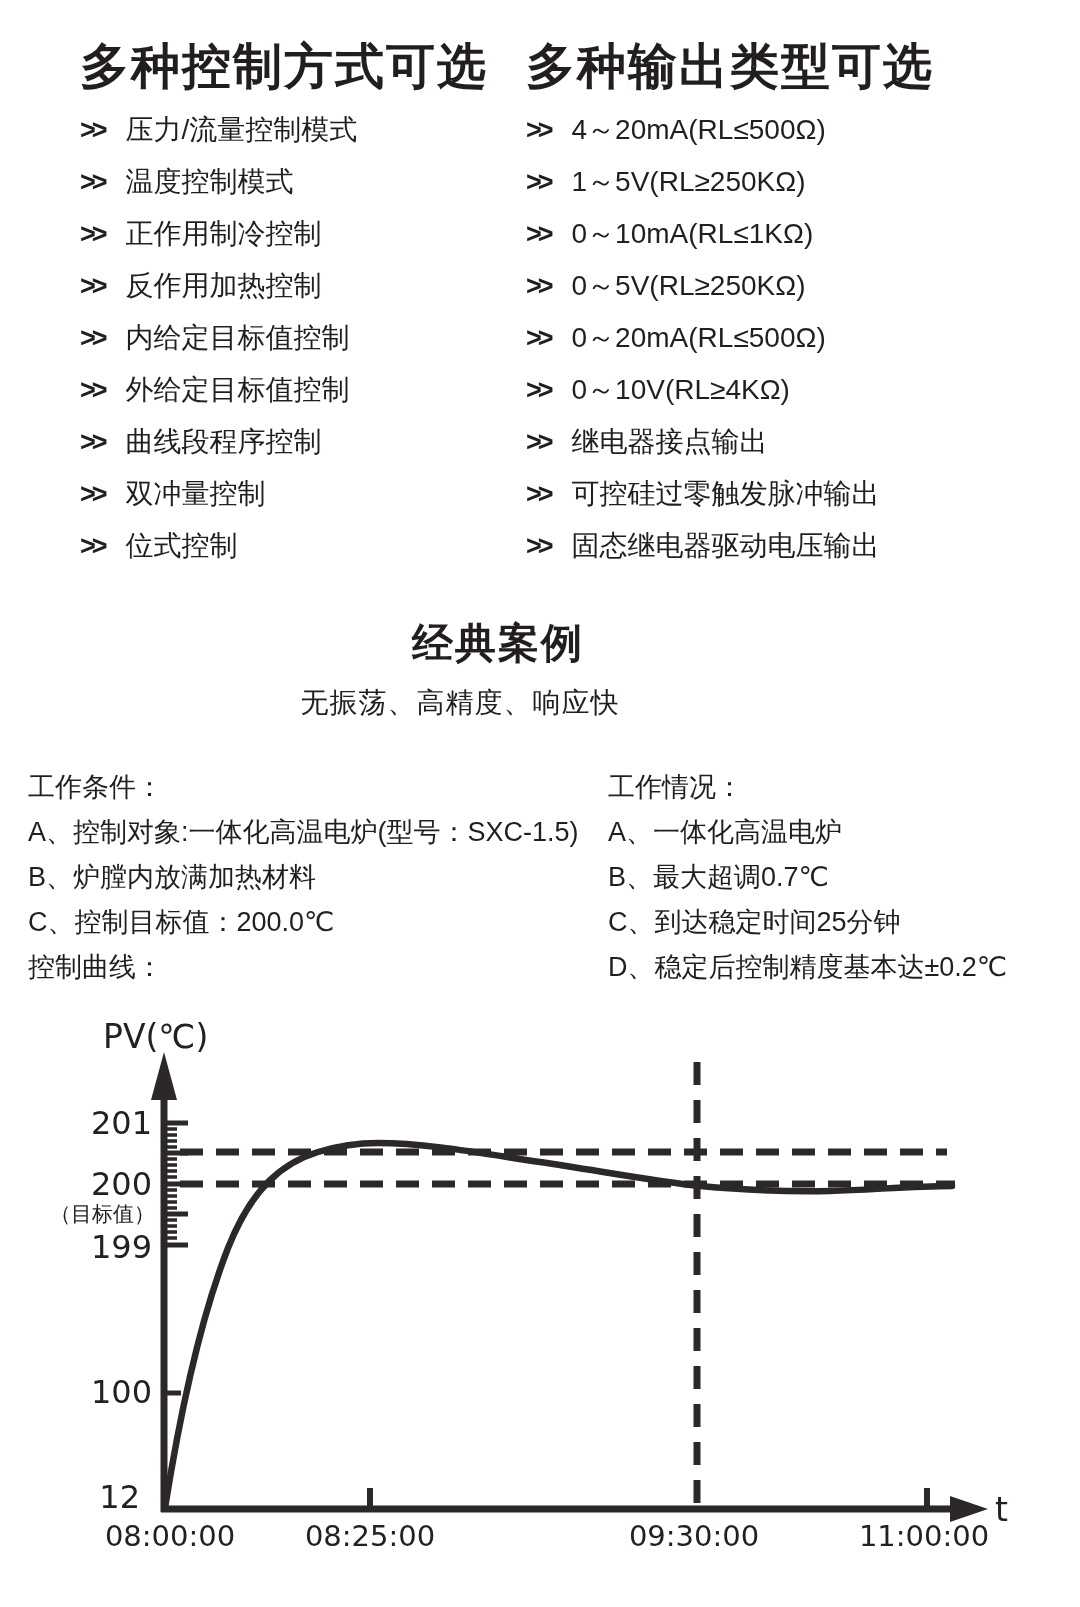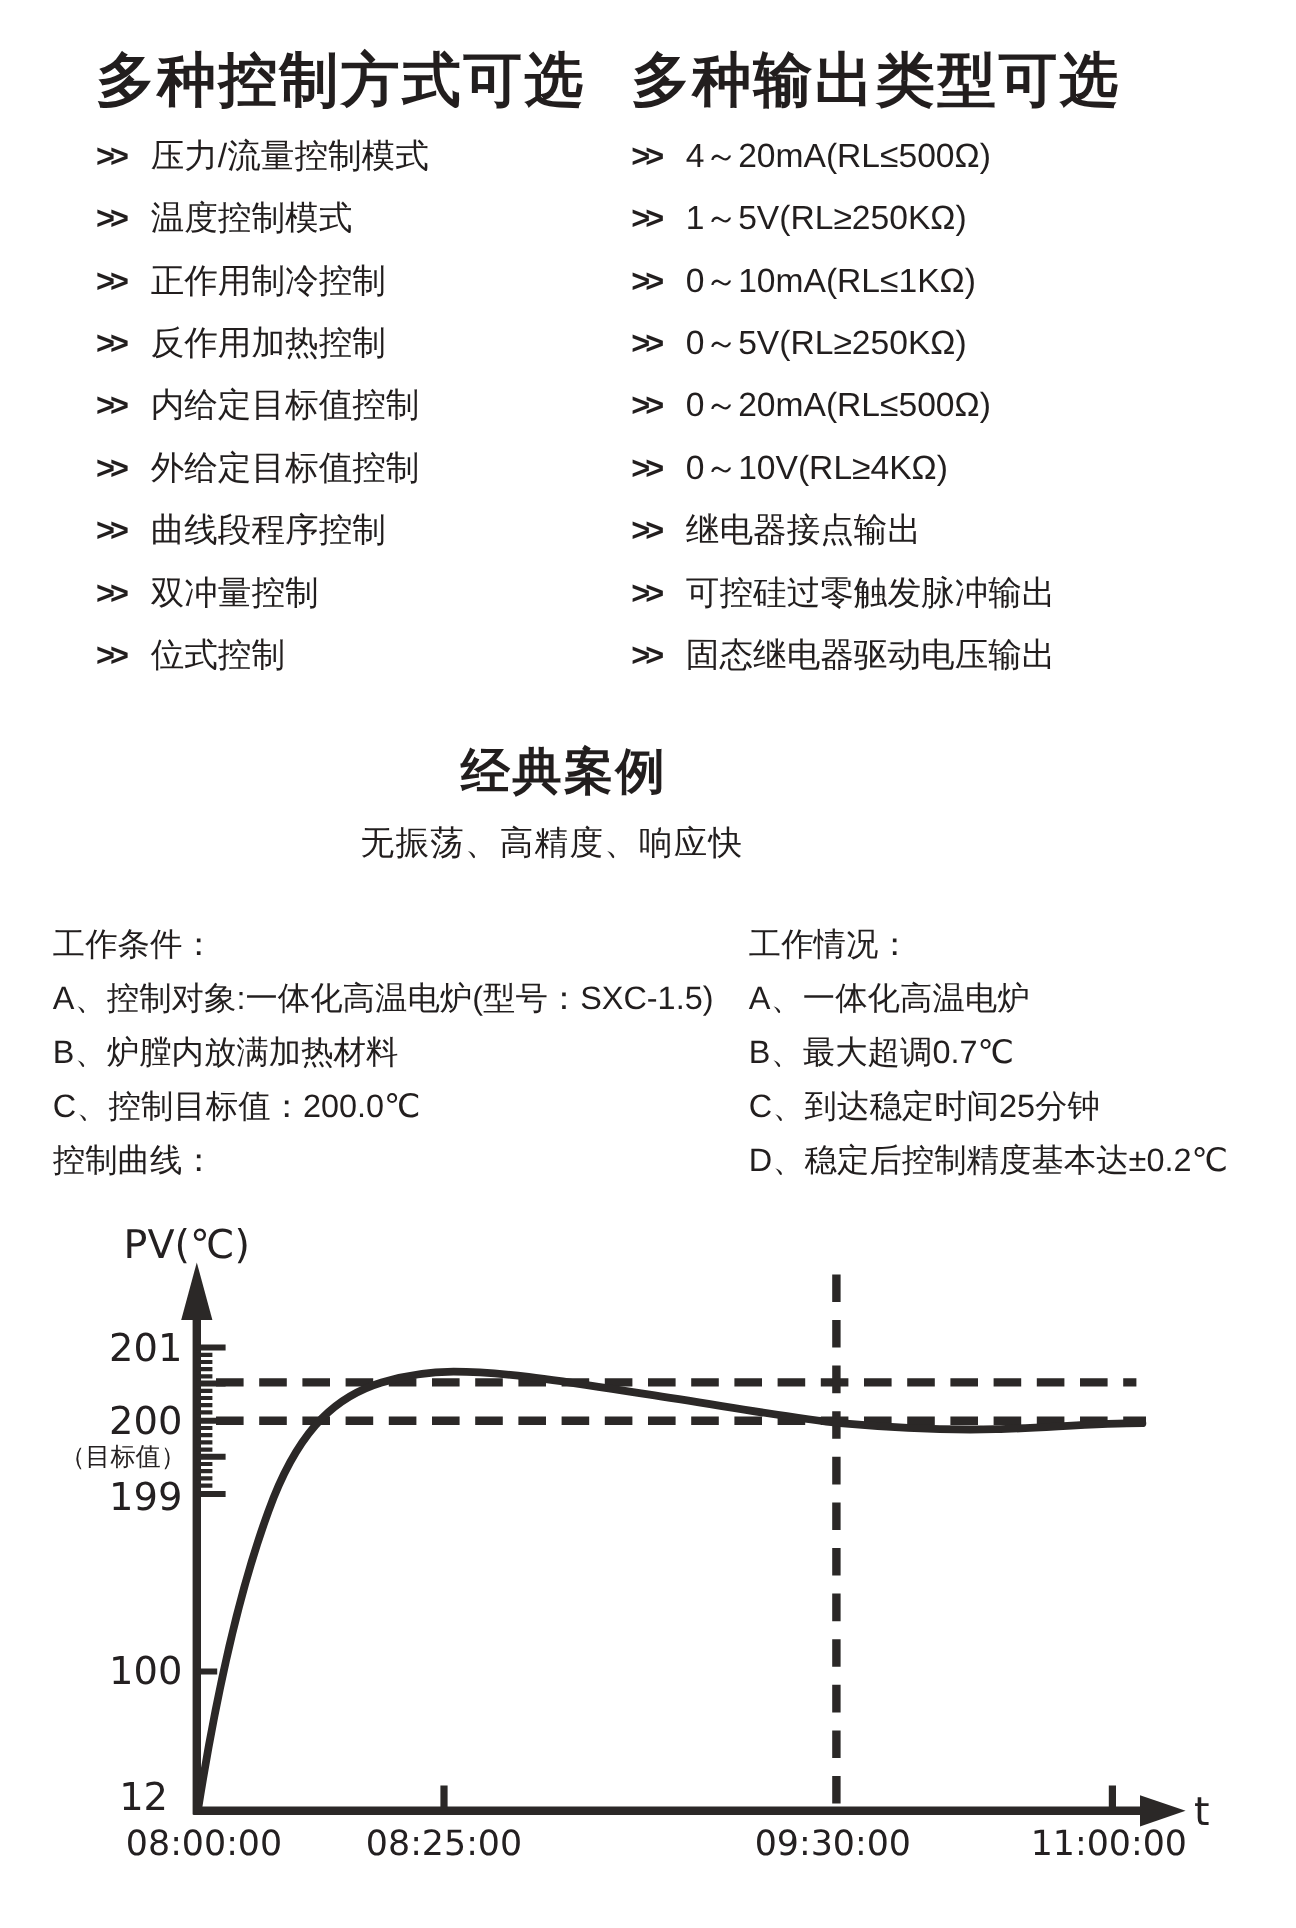--- a/index.html
+++ b/index.html
@@ -14,27 +14,27 @@
   }
   .feature-list{display:flex;flex-direction:column;}
   .li{
     display:flex;align-items:center;height:52px;gap:18px;
     font-size:28px;white-space:nowrap;
   }
   .bullet{
     font-weight:700;letter-spacing:-4px;padding-right:4px;font-size:27px;
   }
   .case-title{
-    width:940px;text-align:center;font-size:41px;font-weight:700;letter-spacing:2px;
+    width:940px;text-align:center;font-size:41px;font-weight:700;letter-spacing:2px;padding-left:28px;
   }
   .case-subtitle{
     width:920px;text-align:center;font-size:28px;letter-spacing:1px;
   }
   .cond-block{display:flex;flex-direction:column;font-size:27px;}
-  .cond-line{height:45px;display:flex;align-items:center;white-space:nowrap;margin-left:16px;}
+  .cond-line{height:45px;display:flex;align-items:center;white-space:nowrap;}
   svg text{
     font-family:"DejaVu Sans","Liberation Sans",sans-serif;
     fill:#242021;
   }
   .tick-num{font-size:32px;}
   .tick-time{font-size:29px;}
   .axis-label{font-size:33px;}
   .small-note{font-size:21px;}
 </style>
 </head>

